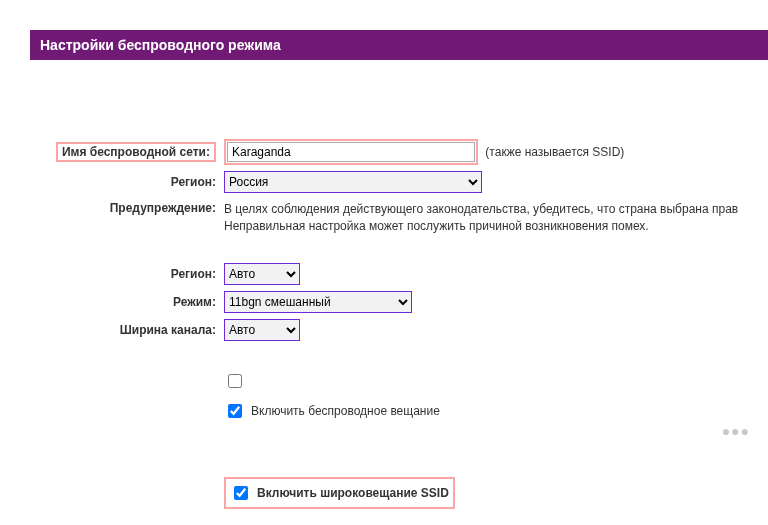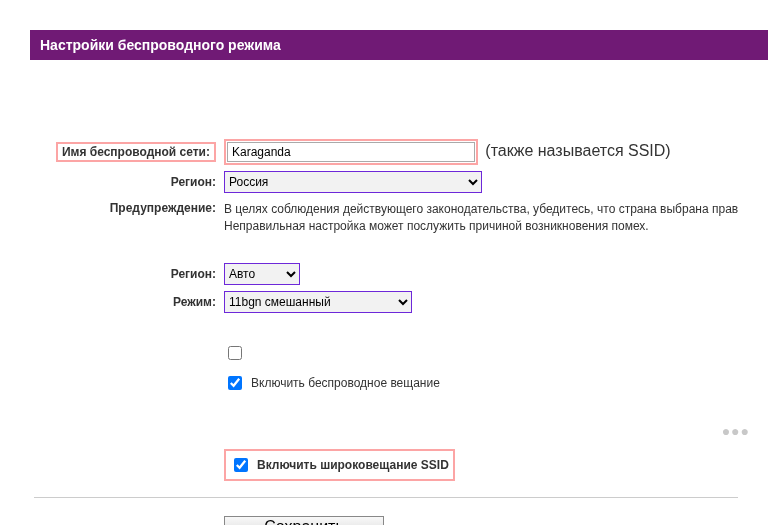--- a/index.html
+++ b/index.html
@@ -60,21 +60,21 @@
     background: #fff;
   }
   select {
     height: 22px;
     font-size: 12px;
     border: 1px solid #6d28d9;
     background: #f2f2f2;
   }
   .hint {
     color: #333;
-    font-size: 16px;
+    font-size: 12px;
     padding-left: 4px;
     text-align: center;
   }
   .warning {
     color: #333;
     font-size: 12px;
     line-height: 1.4;
   }
   .chk-row {
     display: flex;
@@ -157,20 +157,28 @@
       </tr>
       <tr>
         <td class="label">Режим:</td>
         <td>
           <select style="width:188px;">
             <option>11bgn смешанный</option>
           </select>
         </td>
       </tr>
       <tr>
+        <td class="label">Ширина канала:</td>
+        <td>
+          <select style="width:76px;">
+            <option>Авто</option>
+          </select>
+        </td>
+      </tr>
+      <tr>
             <td colspan="2" style="height:22px;"></td>
           </tr>
       <tr>
         <td></td>
         <td>
           <div class="chk-row">
             <input type="checkbox" style="">
           </div>
         </td>
       </tr>

